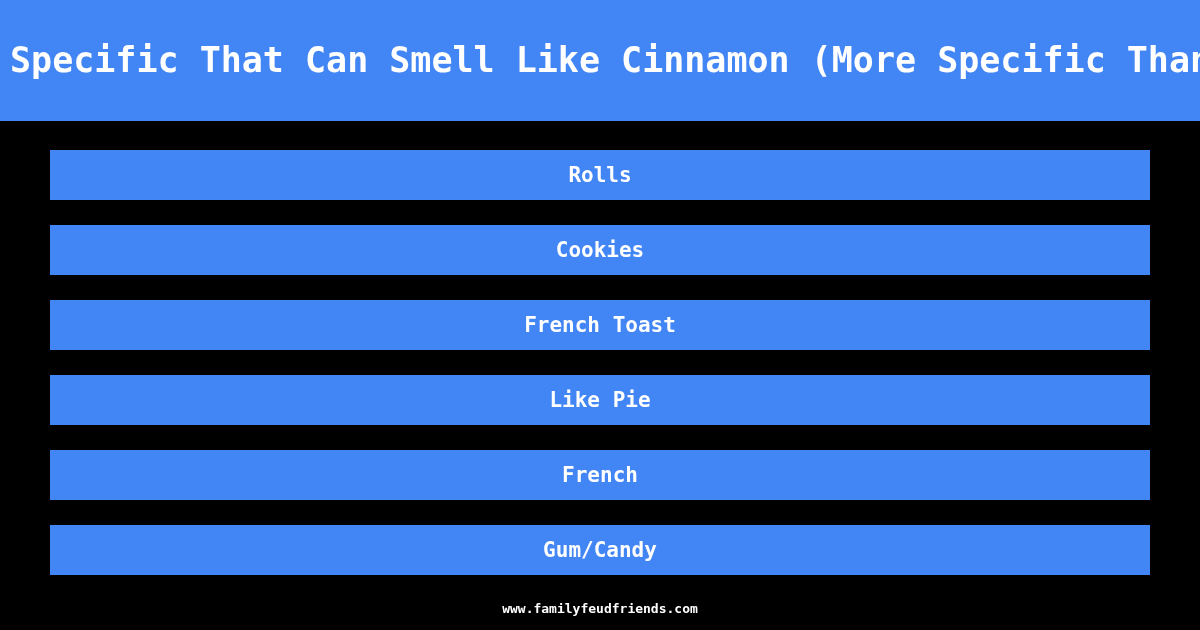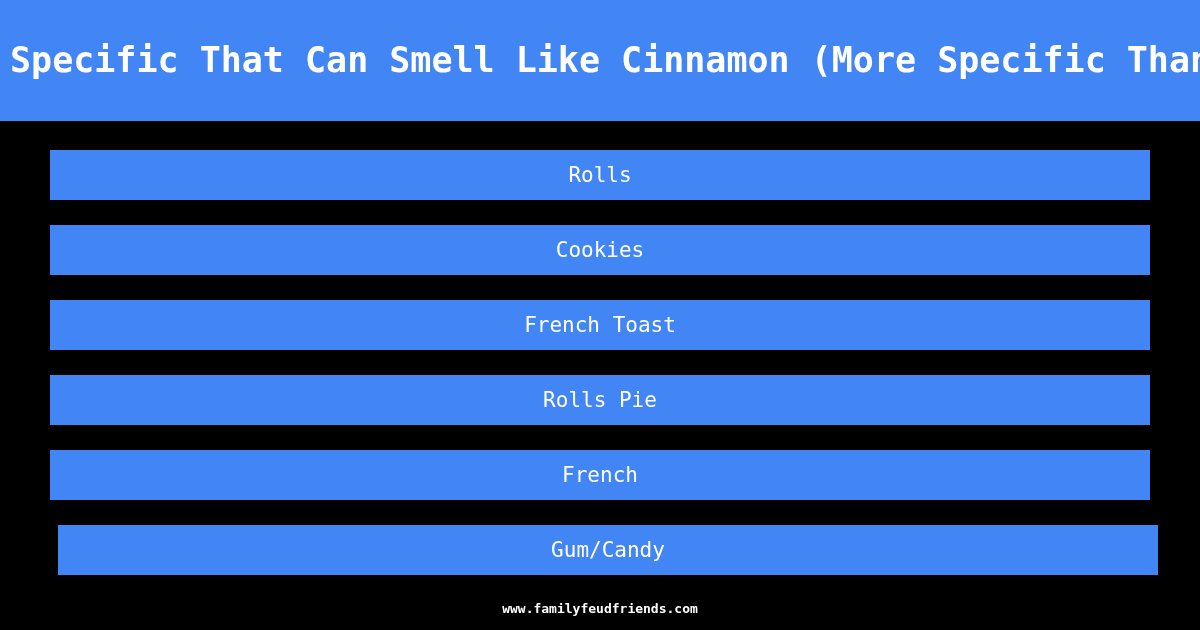--- a/index.html
+++ b/index.html
@@ -59,26 +59,25 @@
     height: 50px;
     background: #4285f4;
     margin-bottom: 25px;
     display: flex;
     align-items: center;
     justify-content: center;
     box-sizing: border-box;
   }
   .answer-bar:last-child {
     margin-bottom: 0;
-    margin-left: 8px;
   }
   .answer-label {
     color: #ffffff;
     font-family: "DejaVu Sans Mono", "Liberation Mono", monospace;
-    font-weight: normal;
+    font-weight: bold;
     font-size: 21px;
     line-height: 1;
     text-align: center;
     white-space: nowrap;
   }
 
   
   .footer {
     position: absolute;
     left: 0;
@@ -112,21 +111,21 @@
 
     <div class="answer-bar">
       <span class="answer-label">Cookies</span>
     </div>
 
     <div class="answer-bar">
       <span class="answer-label">French Toast</span>
     </div>
 
     <div class="answer-bar">
-      <span class="answer-label">Rolls Pie</span>
+      <span class="answer-label">Like Pie</span>
     </div>
 
     <div class="answer-bar">
       <span class="answer-label">French</span>
     </div>
 
     <div class="answer-bar">
       <span class="answer-label">Gum/Candy</span>
     </div>
 

